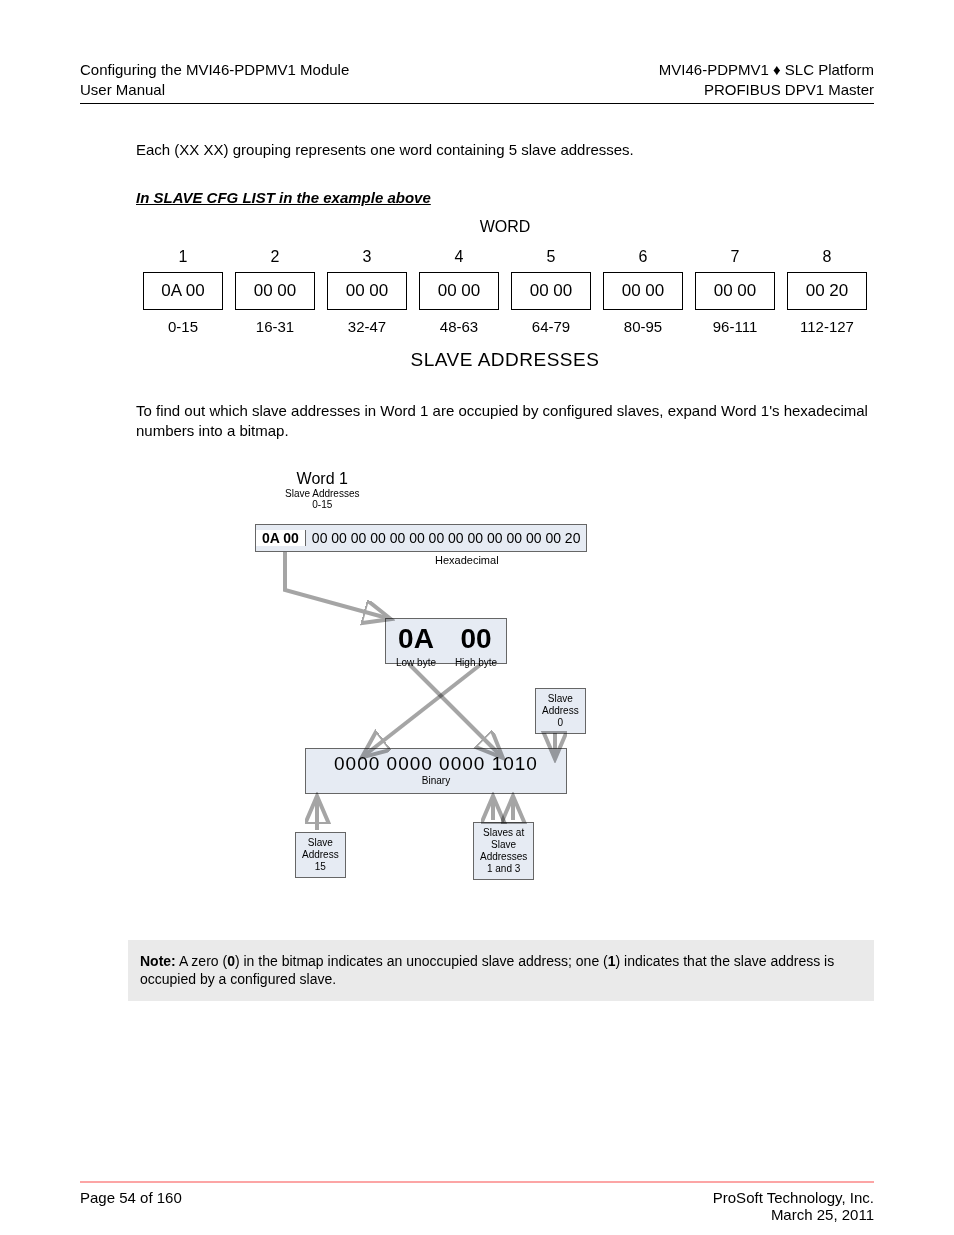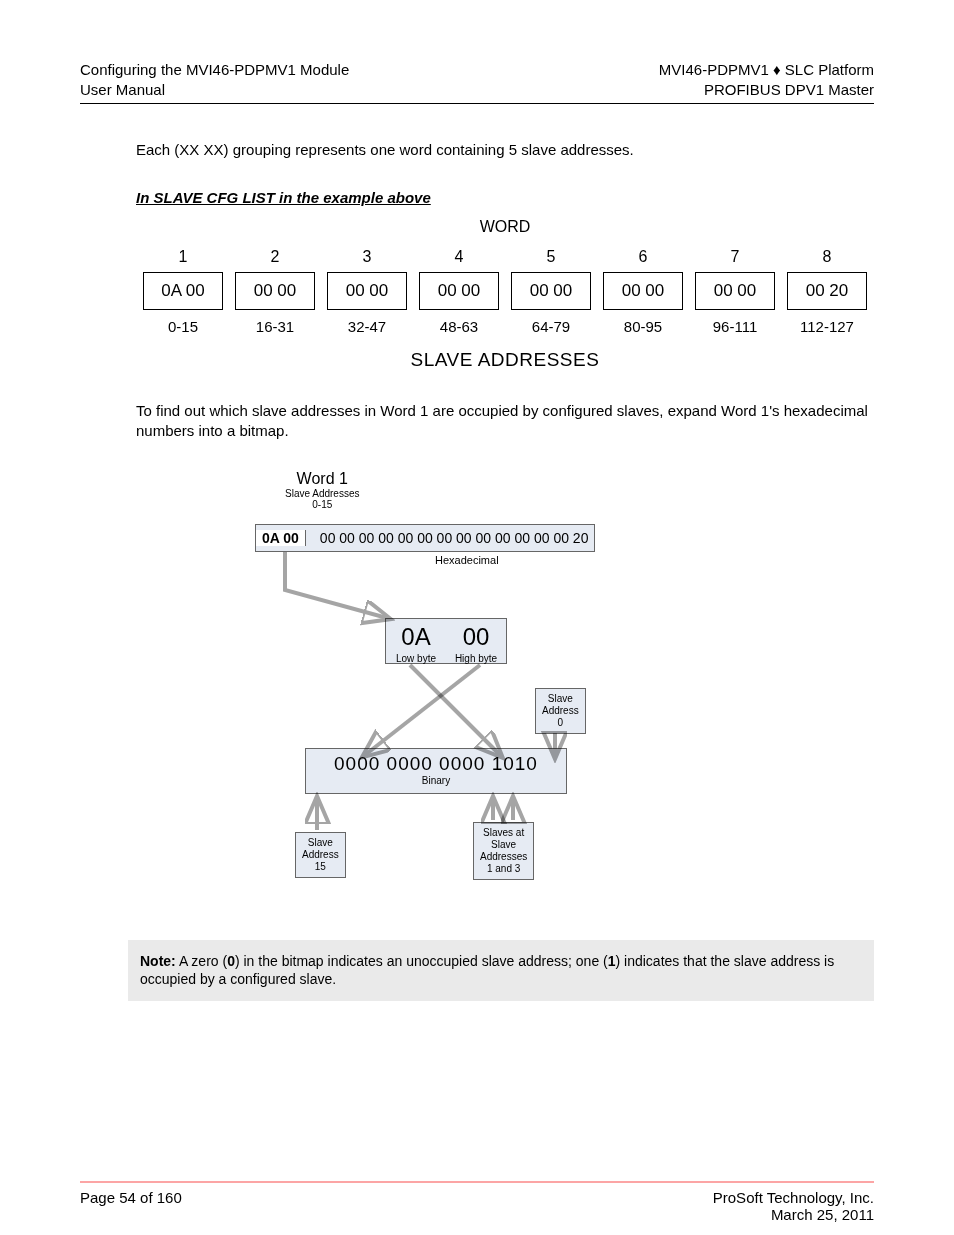--- a/index.html
+++ b/index.html
@@ -53,31 +53,31 @@
     font-size: 14px;
     height: 26px;
     align-items: center;
   }
   .d2-hex-first {
     border-right: 1px solid #666;
     padding: 0 6px;
     font-weight: bold;
     background: #fff;
   }
-  .d2-hex-rest { padding: 0 6px; margin-left: 8px; }
+  .d2-hex-rest { padding: 0 6px; }
   .d2-hexlabel { position: absolute; left: 180px; top: 84px; font-size: 11px; }
 
   .d2-bytebox {
     position: absolute; left: 130px; top: 148px;
     border: 1px solid #666; background: #e6ebf3;
     display: flex; height: 40px; align-items: flex-start;
     padding-top: 4px;
   }
   .d2-byte { width: 60px; text-align: center; }
-  .d2-byte-val { font-size: 24px; }
+  .d2-byte-val { font-size: 28px; font-weight: bold; }
   .d2-byte-lbl { font-size: 10px; margin-top: 2px; }
 
   .d2-binbox {
     position: absolute; left: 50px; top: 278px;
     border: 1px solid #666; background: #e6ebf3;
     height: 40px; width: 260px; text-align: center;
     padding-top: 4px;
   }
   .d2-bin-val { font-size: 19px; letter-spacing: 1px; }
   .d2-bin-lbl { font-size: 10px; }

